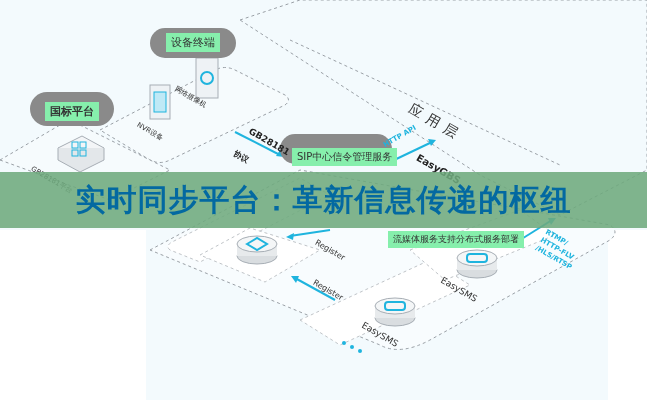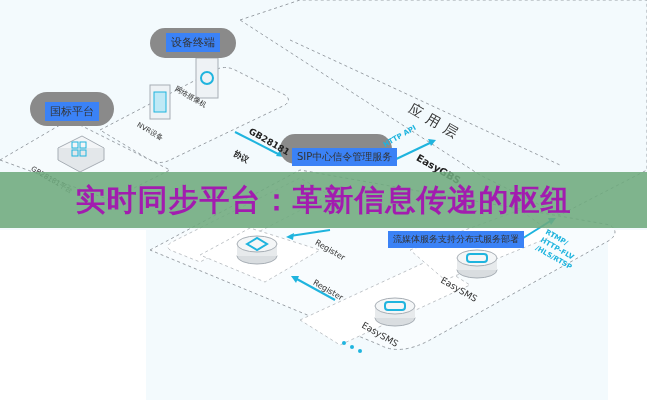--- a/index.html
+++ b/index.html
@@ -1,25 +1,25 @@
 <!DOCTYPE html>
 <html><head>
 <meta charset="utf-8">
 <style>
   html,body{margin:0;padding:0;}
   body{width:647px;height:400px;position:relative;overflow:hidden;background:#ffffff;font-family:"DejaVu Sans","Liberation Sans",sans-serif;}
   .canvas{position:absolute;left:0;top:0;width:647px;height:400px;background:#f3fafd;}
   .white-left{position:absolute;left:0;top:230px;width:146px;height:170px;background:#ffffff;}
   .white-right{position:absolute;left:608px;top:230px;width:39px;height:170px;background:#ffffff;}
   svg.diagram{position:absolute;left:0;top:0;}
-  .label-box{position:absolute;background:#3b82f6;color:#333;font-size:11px;padding:2px 5px;white-space:nowrap;text-align:right;}
+  .label-box{position:absolute;background:#86efac;color:#333;font-size:11px;padding:2px 5px;white-space:nowrap;text-align:right;}
   .pill{position:absolute;background:#8a8a8a;border-radius:20px;}
   .rot{position:absolute;transform-origin:left top;white-space:nowrap;font-size:9px;color:#333;}
   .banner{position:absolute;left:0;top:172px;width:647px;height:56px;background:rgba(110,170,125,0.88);display:flex;align-items:center;justify-content:center;}
-  .banner-title{color:#a21caf;font-size:30px;font-weight:bold;letter-spacing:1px;font-family:"DejaVu Sans","Liberation Sans",sans-serif;}
+  .banner-title{color:#0369a1;font-size:30px;font-weight:bold;letter-spacing:1px;font-family:"DejaVu Sans","Liberation Sans",sans-serif;}
   .blue-text{color:#1fb4de;font-weight:bold;}
   .dark-bold{font-weight:bold;color:#222;}
 </style>
 </head>
 <body>
 
 <div class="canvas"></div>
 <div class="white-left"></div>
 <div class="white-right"></div>
 
@@ -90,21 +90,21 @@
     <line x1="520" y1="240" x2="552" y2="220"></line>
     <polygon points="556,218 548,218 551,225" stroke="none"></polygon>
   </g>
 </svg>
 
 <div class="pill" style="left:150px;top:28px;width:86px;height:30px;"></div>
 <div class="pill" style="left:30px;top:92px;width:84px;height:34px;"></div>
 <div class="pill" style="left:280px;top:134px;width:112px;height:30px;"></div>
 
 <div class="label-box" style="left:166px;top:33px;">设备终端</div>
-<div class="label-box" style="left:45px;top:102px;">国标平台</div>
+<div class="label-box" style="left:45px;top:102px;font-weight:bold;">国标平台</div>
 <div class="label-box" style="left:292px;top:148px;font-size:10px;">SIP中心信令管理服务</div>
 <div class="label-box" style="left:388px;top:231px;font-size:9px;">流媒体服务支持分布式服务部署</div>
 
 <div class="rot" style="left:414px;top:100px;transform:rotate(30deg);font-size:14px;letter-spacing:6px;">应用层</div>
 <div class="rot" style="left:178px;top:84px;transform:rotate(30deg);font-size:7px;">网络摄像机</div>
 <div class="rot" style="left:140px;top:120px;transform:rotate(30deg);font-size:7px;">NVR设备</div>
 <div class="rot" style="left:34px;top:164px;transform:rotate(30deg);font-size:7px;">GB28181平台</div>
 
 <div class="rot dark-bold" style="left:252px;top:126px;transform:rotate(30deg);font-size:9px;">GB28181</div>
 <div class="rot dark-bold" style="left:237px;top:148px;transform:rotate(30deg);font-size:8px;">协议</div>

